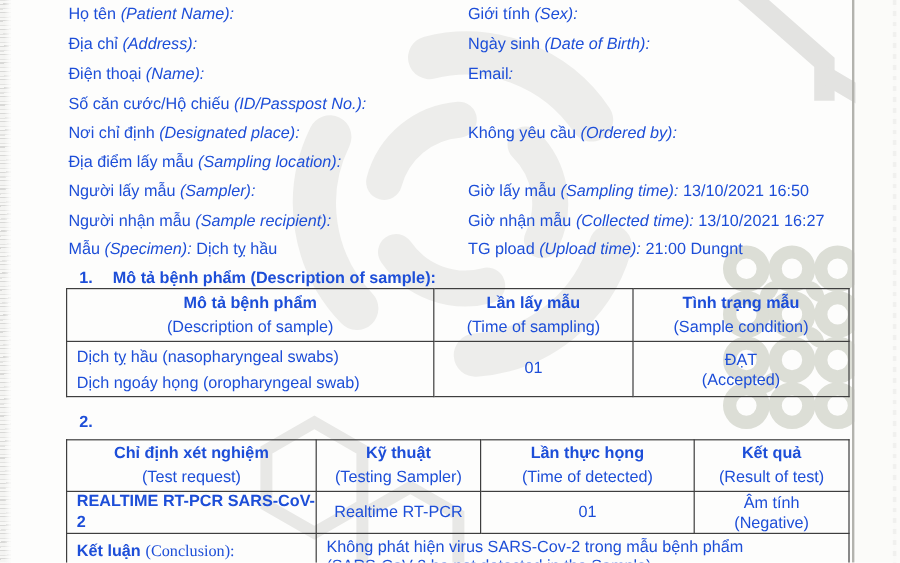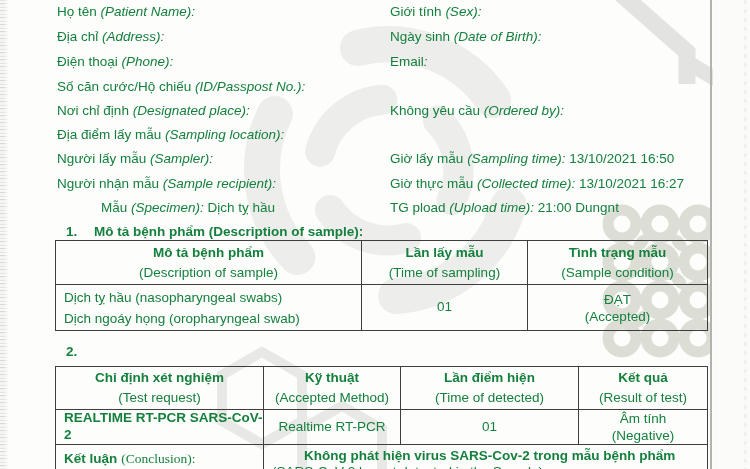--- a/index.html
+++ b/index.html
@@ -1,18 +1,18 @@
 <!DOCTYPE html>
 <html><head>
 <meta charset="utf-8">
 <style>
   html,body{margin:0;padding:0;background:#ffffff;}
   .page{
     position:relative;width:750px;height:469px;overflow:hidden;
-    background:#fdfdfc;color:#15803d;
+    background:#fdfdfc;color:#1d4ed8;
     font-family:"Liberation Sans","DejaVu Sans",sans-serif;
     font-size:13.5px;line-height:1.25;
   }
   .watermarks{position:absolute;top:0;left:0;z-index:0;}
   
   .scan-edge-left{
     position:absolute;left:0;top:0;width:9px;height:469px;z-index:3;
     background:repeating-linear-gradient(178deg,#e3e3e1 0 1px,#f7f7f5 1px 3px,#d9d9d7 3px 4px,#f4f4f2 4px 7px);
   }
   .scan-edge-left:after{content:"";position:absolute;inset:0;background:linear-gradient(to right,transparent 40%,#fdfdfc);}
@@ -37,21 +37,21 @@
   .t2 .data-row{height:35px;}
   .t2 .conc-row{height:62px;}
   td.left-text{padding-left:8px;text-align:left;}
   td.center{text-align:center;}
   td .line{line-height:21px;}
   td.center .line{text-align:center;line-height:17px;}
   .bold{font-weight:bold;}
   .conc-label{vertical-align:top;padding:6px 0 0 8px;text-align:left;}
   .conc-label .en{margin-left:4px;font-family:Liberation Serif, serif;}
   .conc-text{vertical-align:top;padding:3px 0 0 8px;text-align:left;}
-  .conc-text .l1{font-weight:bold;line-height:16px;margin-left:32px;}
+  .conc-text .l1{font-weight:normal;line-height:16px;}
   .conc-text .l2{line-height:16px;}
 </style>
 </head>
 <body>
 
 <div class="page">
 
   <svg class="watermarks" width="750" height="469" viewBox="0 0 750 469">
     <defs>
       <clipPath id="clipR">
@@ -107,31 +107,31 @@
   <div class="scan-fold-line"></div>
   <div class="scan-right-speckle"></div>
 
   <div class="content">
 
     <div id="fields-area">
         <div class="field" style="left: 57px; top: 4px;"><span class="fv">Họ tên</span><em class="fe"> (Patient Name):</em></div>
         <div class="field" style="left: 390px; top: 4px;"><span class="fv">Giới tính</span><em class="fe"> (Sex):</em></div>
         <div class="field" style="left: 57px; top: 29px;"><span class="fv">Địa chỉ</span><em class="fe"> (Address):</em></div>
         <div class="field" style="left: 390px; top: 29px;"><span class="fv">Ngày sinh</span><em class="fe"> (Date of Birth):</em></div>
-        <div class="field" style="left: 57px; top: 54px;"><span class="fv">Điện thoại</span><em class="fe"> (Phone):</em></div>
+        <div class="field" style="left: 57px; top: 54px;"><span class="fv">Điện thoại</span><em class="fe"> (Name):</em></div>
         <div class="field" style="left: 390px; top: 54px;"><span class="fv">Email</span><em class="fe">:</em></div>
         <div class="field" style="left: 57px; top: 79px;"><span class="fv">Số căn cước/Hộ chiếu</span><em class="fe"> (ID/Passpost No.):</em></div>
         <div class="field" style="left: 57px; top: 103px;"><span class="fv">Nơi chỉ định</span><em class="fe"> (Designated place):</em></div>
         <div class="field" style="left: 390px; top: 103px;"><span class="fv">Không yêu cầu</span><em class="fe"> (Ordered by):</em></div>
         <div class="field" style="left: 57px; top: 127px;"><span class="fv">Địa điểm lấy mẫu</span><em class="fe"> (Sampling location):</em></div>
         <div class="field" style="left: 57px; top: 151px;"><span class="fv">Người lấy mẫu</span><em class="fe"> (Sampler):</em></div>
         <div class="field" style="left: 390px; top: 151px;"><span class="fv">Giờ lấy mẫu</span><em class="fe"> (Sampling time):</em><span class="fval"> 13/10/2021 16:50</span></div>
         <div class="field" style="left: 57px; top: 176px;"><span class="fv">Người nhận mẫu</span><em class="fe"> (Sample recipient):</em></div>
-        <div class="field" style="left: 390px; top: 176px;"><span class="fv">Giờ thực mẫu</span><em class="fe"> (Collected time):</em><span class="fval"> 13/10/2021 16:27</span></div>
-        <div class="field" style="left: 57px; top: 200px; margin-left: 44px;"><span class="fv">Mẫu</span><em class="fe"> (Specimen):</em><span class="fval"> Dịch tỵ hầu</span></div>
+        <div class="field" style="left: 390px; top: 176px;"><span class="fv">Giờ nhận mẫu</span><em class="fe"> (Collected time):</em><span class="fval"> 13/10/2021 16:27</span></div>
+        <div class="field" style="left: 57px; top: 200px;"><span class="fv">Mẫu</span><em class="fe"> (Specimen):</em><span class="fval"> Dịch tỵ hầu</span></div>
         <div class="field" style="left: 390px; top: 200px;"><span class="fv">TG pload</span><em class="fe"> (Upload time):</em><span class="fval"> 21:00 Dungnt</span></div>
       </div>
 
     <div class="heading" style="left:66px;top:224px;">
       <span class="num">1.</span>
       <span>Mô tả bệnh phẩm (Description of sample):</span>
     </div>
 
     <table class="t1">
       <colgroup>
@@ -182,24 +182,24 @@
           <col style="width:129px">
         </colgroup>
       <thead>
           <tr id="t2h">
             <th>
               <div class="viet">Chỉ định xét nghiệm</div>
               <div class="en">(Test request)</div>
             </th>
             <th>
               <div class="viet">Kỹ thuật</div>
-              <div class="en">(Accepted Method)</div>
-            </th>
-            <th>
-              <div class="viet">Lần điểm hiện</div>
+              <div class="en">(Testing Sampler)</div>
+            </th>
+            <th>
+              <div class="viet">Lần thực họng</div>
               <div class="en">(Time of detected)</div>
             </th>
             <th>
               <div class="viet">Kết quả</div>
               <div class="en">(Result of test)</div>
             </th>
           </tr>
         </thead>
       <tbody>
         <tr id="t2r" class="data-row">

